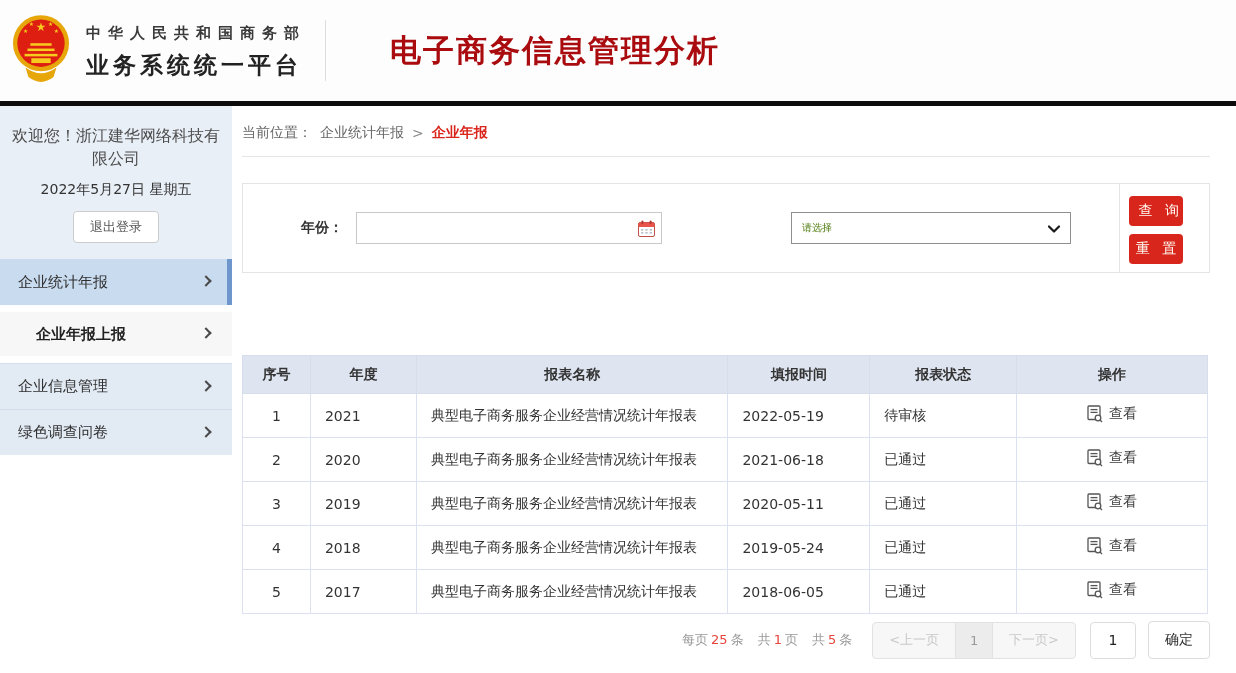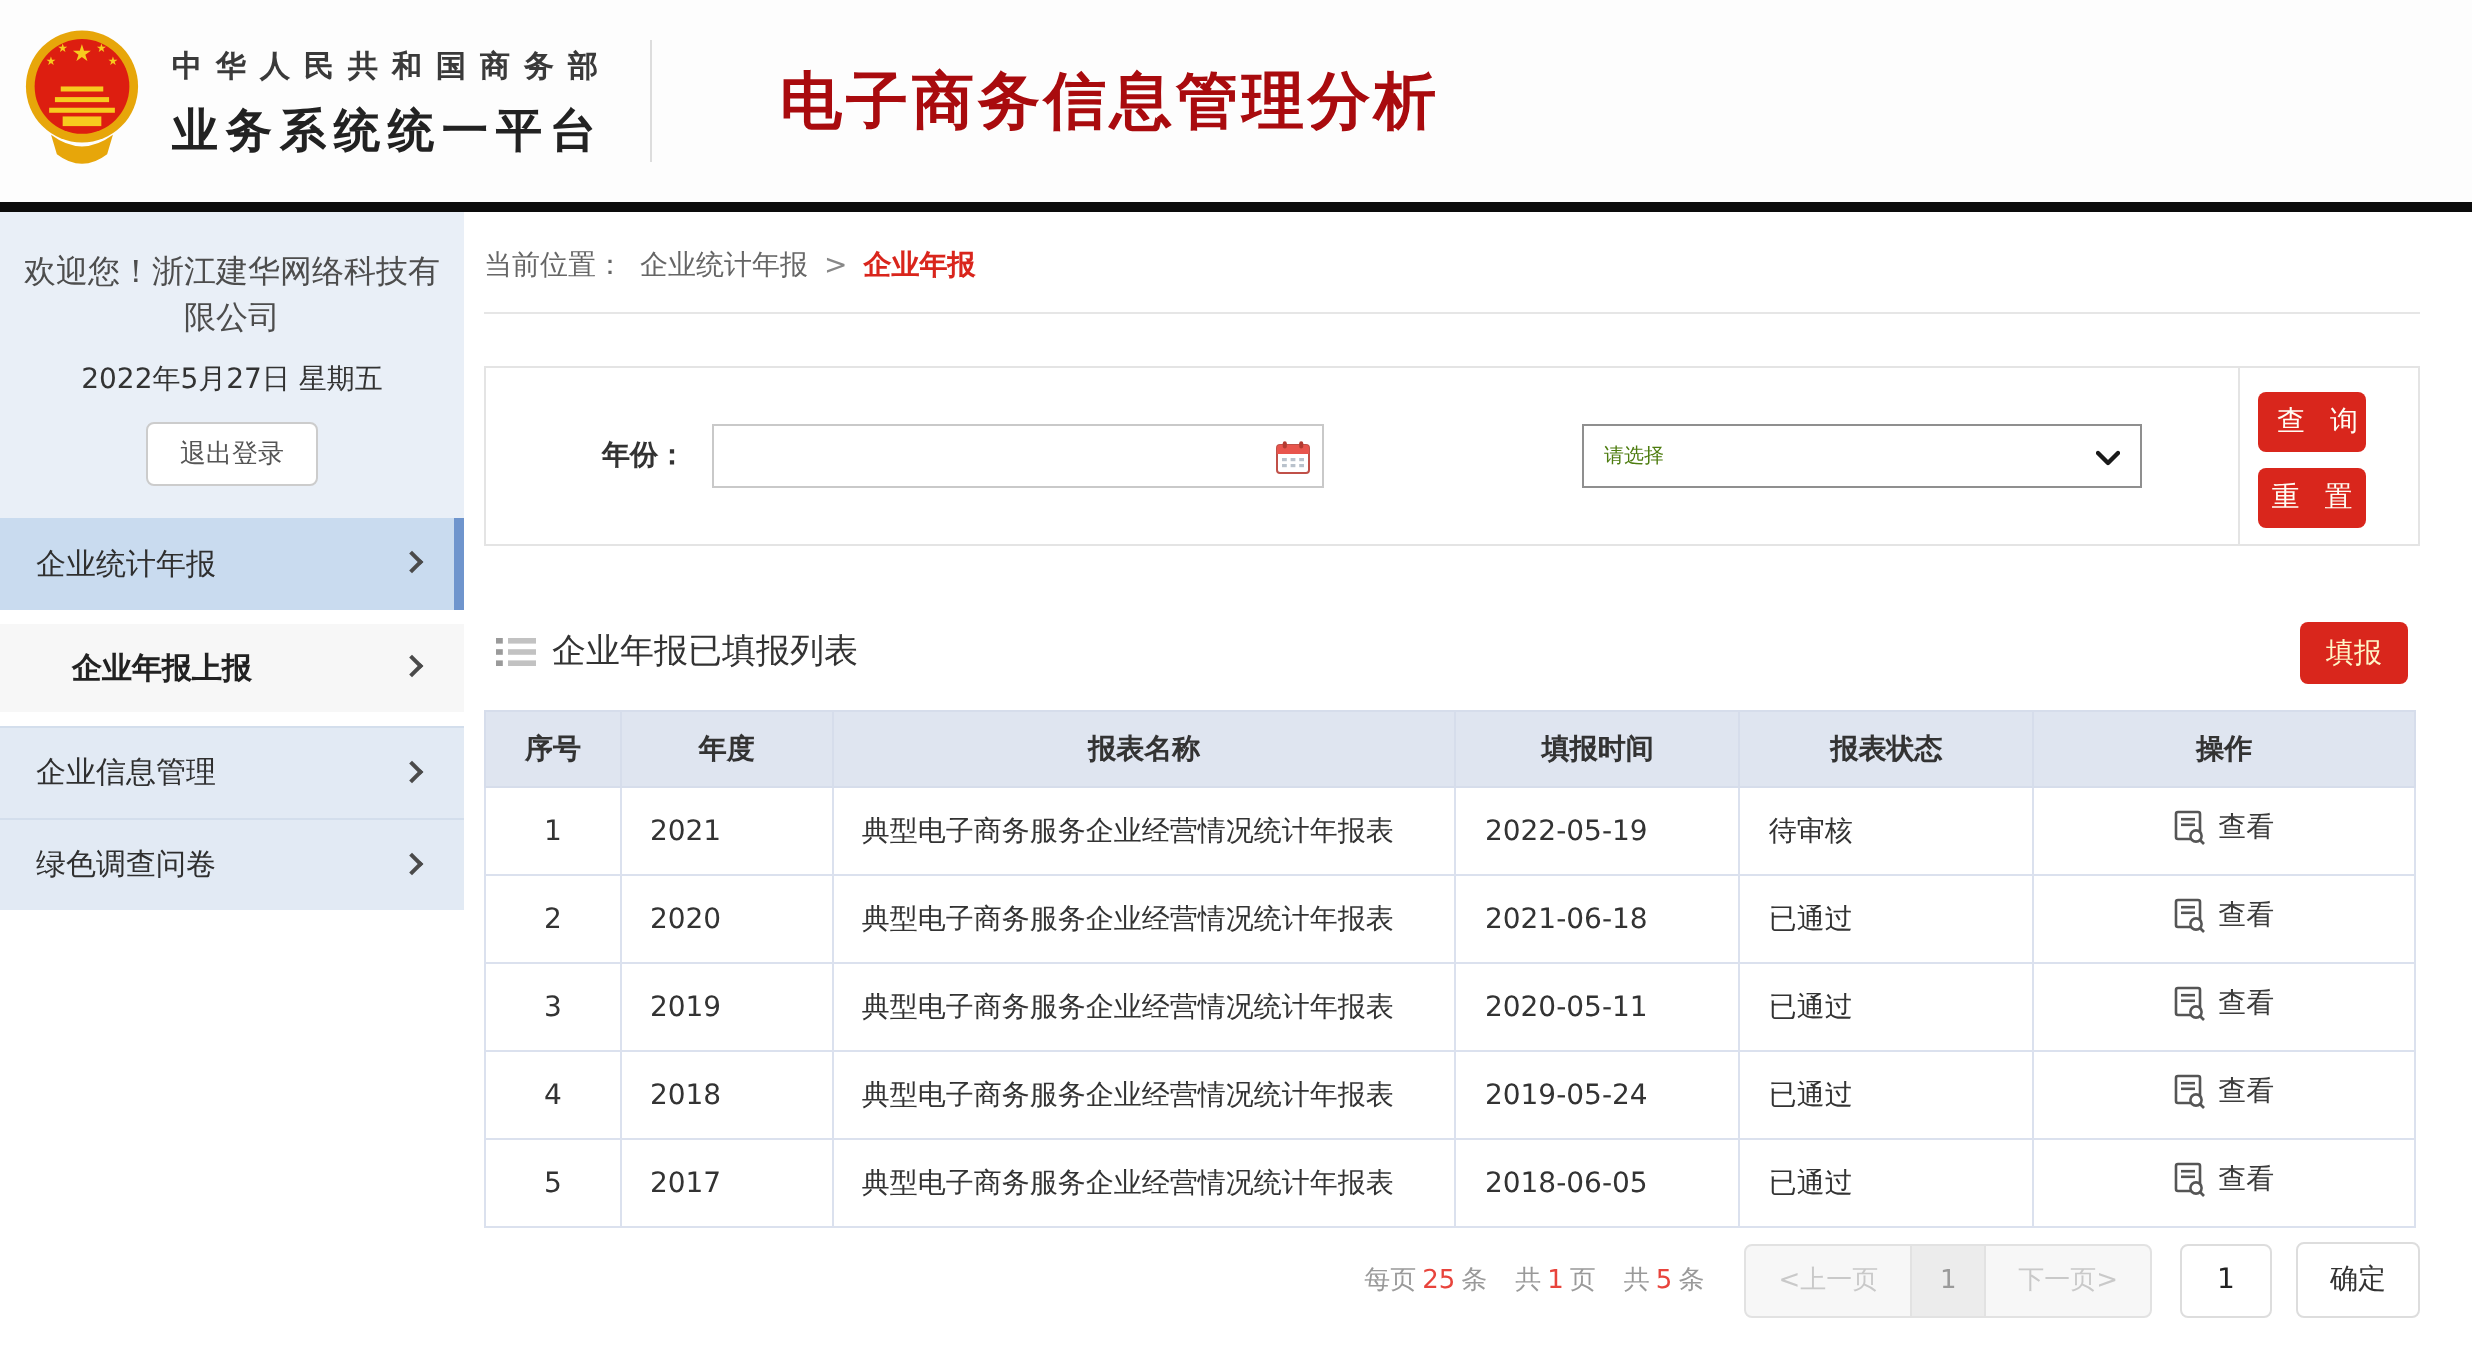--- a/index.html
+++ b/index.html
@@ -159,36 +159,20 @@
       <span>请选择</span>
       <svg class="sel-chev" width="12" height="8" viewBox="0 0 12 8">
         <polyline points="1,1.5 6,6.5 11,1.5" fill="none" stroke="#1a1a1a" stroke-width="2.2" stroke-linecap="round" stroke-linejoin="round"></polyline>
       </svg>
     </div>
     <div class="filter-vdivider"></div>
     <button class="btn-red btn-search">查 询</button>
     <button class="btn-red btn-reset">重 置</button>
   </div>
 
-  <div class="list-title-row">
-    <svg class="list-icon" width="20" height="16" viewBox="0 0 20 16">
-      <g fill="#9a9a9a">
-        <rect x="0" y="1" width="3.4" height="2.8"></rect>
-          <rect x="0" y="6.6" width="3.4" height="2.8"></rect>
-          <rect x="0" y="12.2" width="3.4" height="2.8"></rect>
-      </g>
-      <g fill="#c2c2c2">
-        <rect x="6" y="1" width="14" height="2.8"></rect>
-          <rect x="6" y="6.6" width="14" height="2.8"></rect>
-          <rect x="6" y="12.2" width="14" height="2.8"></rect>
-      </g>
-    </svg>
-    <div class="list-title">企业年报已填报列表</div>
-    <button class="btn-fill">填报</button>
-  </div>
 
   <table class="report">
     <colgroup>
       <col class="w-no">
         <col class="w-year">
         <col class="w-name">
         <col class="w-time">
         <col class="w-status">
         <col class="w-op">
     </colgroup>

